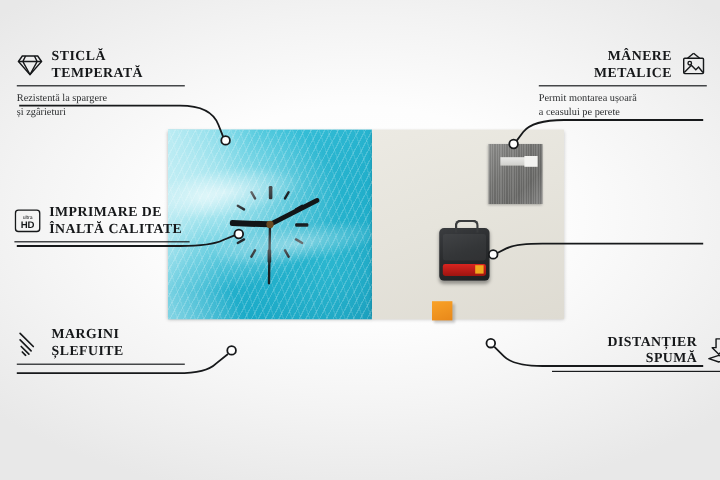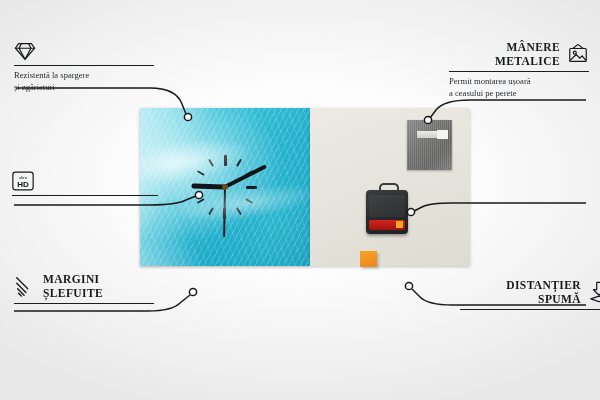--- a/index.html
+++ b/index.html
@@ -175,32 +175,34 @@
       <circle cx="409" cy="286" r="3.6"></circle>
     </g>
   </svg>
 
   <div class="callout left" style="left:14px;top:40px;width:140px;">
     <div class="head">
       <svg class="ico" viewBox="0 0 24 24" fill="none" stroke="#16181a" stroke-width="1.3">
         <path d="M5 4h14l3.5 5L12 21 1.5 9z"></path>
         <path d="M1.5 9h21M8 4l-2.5 5L12 21M16 4l2.5 5L12 21"></path>
       </svg>
+      <div class="title">STICLĂ<br>TEMPERATĂ</div>
     </div>
     <div class="rule"></div>
     <div class="desc">Rezistentă la spargere<br>și zgârieturi</div>
   </div>
 
   <div class="callout left" style="left:12px;top:170px;width:146px;">
     <div class="head">
       <svg class="ico" viewBox="0 0 26 24">
         <rect x="1" y="1.5" width="24" height="21" rx="3" fill="none" stroke="#16181a" stroke-width="1.4"></rect>
         <text x="13" y="10" font-family="Liberation Sans, sans-serif" font-size="5" text-anchor="middle" fill="#16181a">ultra</text>
         <text x="13" y="19.5" font-family="Liberation Sans, sans-serif" font-size="9.5" font-weight="bold" text-anchor="middle" fill="#16181a">HD</text>
       </svg>
+      <div class="title">IMPRIMARE DE<br>ÎNALTĂ CALITATE</div>
     </div>
     <div class="rule"></div>
   </div>
 
   <div class="callout left" style="left:14px;top:272px;width:140px;">
     <div class="head">
       <svg class="ico" viewBox="0 0 24 24" stroke="#16181a" stroke-width="1.5" fill="none" stroke-linecap="round">
         <path d="M3 3 L15 15"></path>
         <path d="M3 9 L13 19"></path>
         <path d="M4 15 L11 22"></path>

